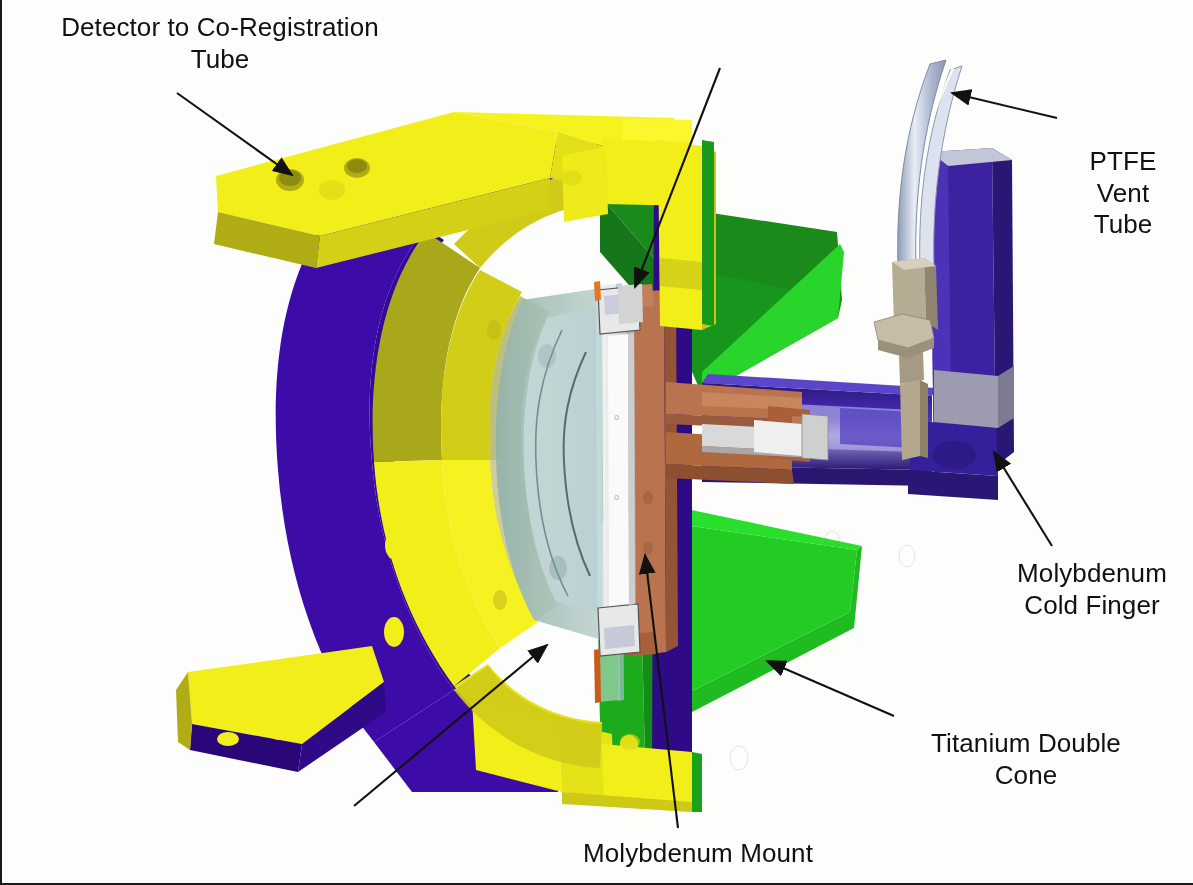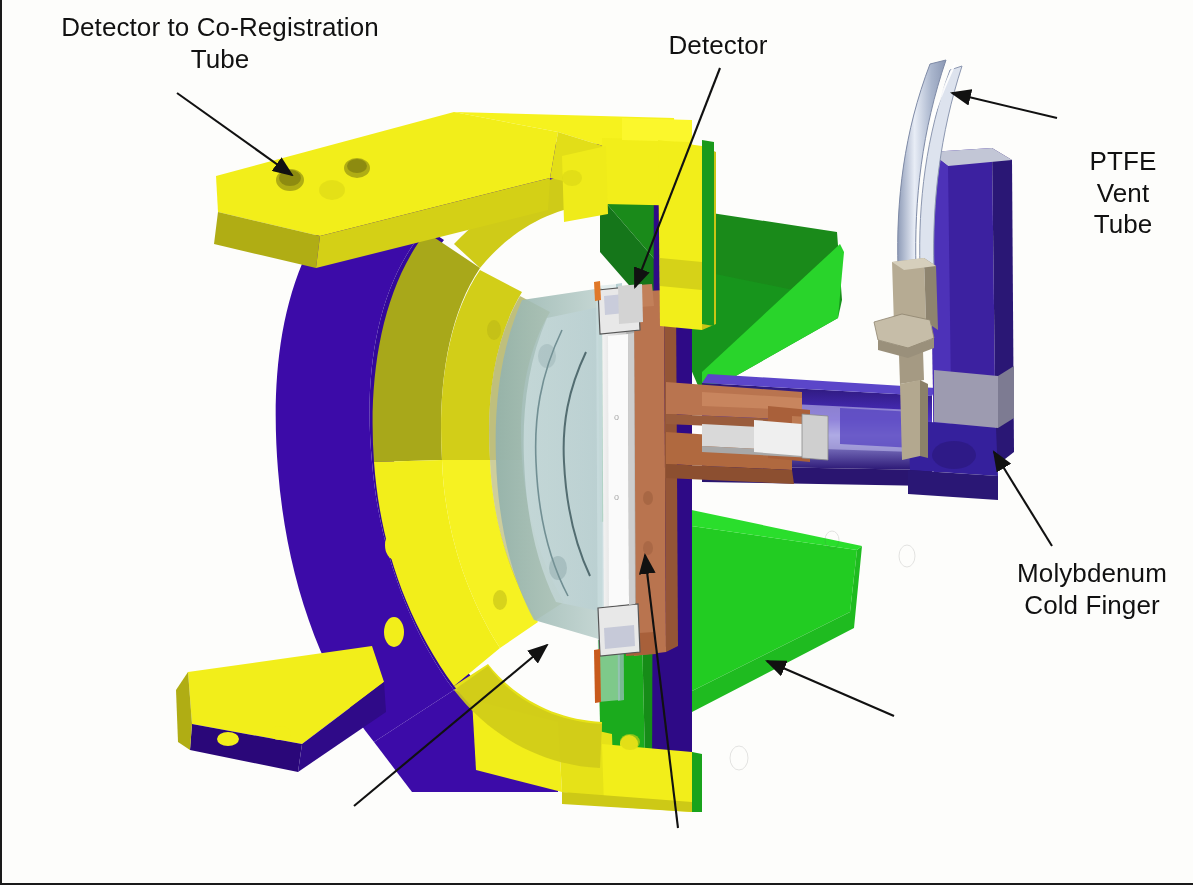--- a/index.html
+++ b/index.html
@@ -306,25 +306,27 @@
       <line x1="1050" y1="546" x2="992" y2="452" marker-end="url(#arrowhead)"></line>
       <line x1="892" y1="716" x2="765" y2="661" marker-end="url(#arrowhead)"></line>
       <line x1="352" y1="806" x2="545" y2="645" marker-end="url(#arrowhead)"></line>
       <line x1="676" y1="828" x2="643" y2="555" marker-end="url(#arrowhead)"></line>
     </g>
   </svg>
 
   <div class="callout ctr" style="left:18px;  top:12px;  width:400px;">Detector to Co-Registration
 Tube</div>
 
-  <div class="callout ctr" style="left:636px; top:30px;  width:160px;">Detector</div>
 
   <div class="callout lft" style="left:1056px;top:146px; width:130px;">PTFE
 Vent
 Tube</div>
 
   <div class="callout ctr" style="left:995px; top:558px; width:190px;">Molybdenum
 Cold Finger</div>
 
-
-
+  <div class="callout ctr" style="left:906px; top:728px; width:236px;">Titanium Double
+Cone</div>
+
+
+  <div class="callout ctr" style="left:551px; top:838px; width:290px;">Molybdenum Mount</div>
 
 </div>
 
 </body></html>

